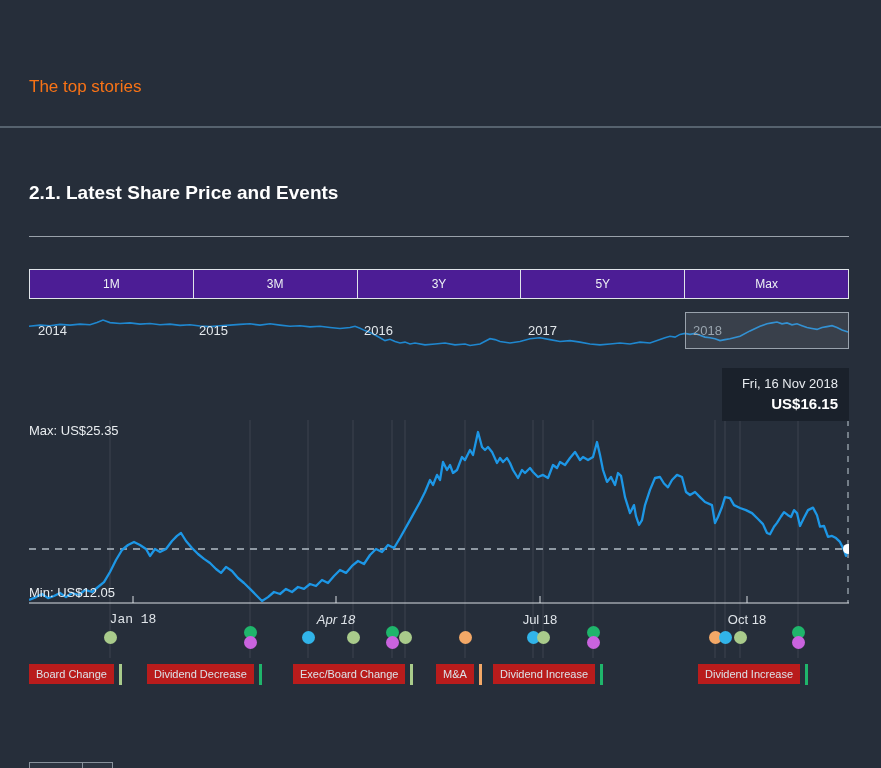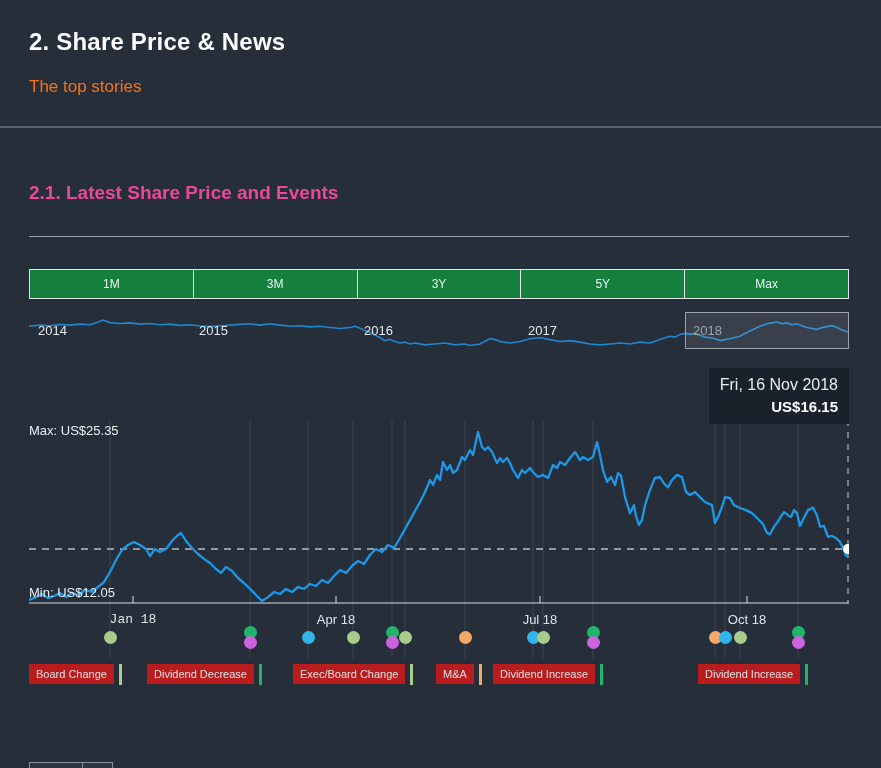--- a/index.html
+++ b/index.html
@@ -4,46 +4,46 @@
 <style>
   html,body{margin:0;padding:0;background:#262e3a;}
   .page{
     position:relative;width:881px;height:768px;overflow:hidden;
     background:#262e3a;font-family:"Liberation Sans","DejaVu Sans",sans-serif;
     color:#eef2f5;
   }
   .page-title{position:absolute;left:29px;top:28px;font-size:24px;font-weight:700;color:#fafbfc;letter-spacing:.2px;}
   .page-subtitle{position:absolute;left:29px;top:77px;font-size:17px;color:#f97316;}
   .divider-full{position:absolute;left:0;right:0;top:126px;height:2px;background:#56626e;}
-  .section-title{position:absolute;left:29px;top:182px;font-size:19px;font-weight:700;color:#ec4899;}
+  .section-title{position:absolute;left:29px;top:182px;font-size:19px;font-weight:700;color:#ffffff;}
   .divider-thin{position:absolute;left:29px;right:32px;top:236px;height:1px;background:#99a1aa;}
 
   .timeframes{position:absolute;left:29px;right:32px;top:269px;height:30px;display:flex;}
   .tf-btn{
-    flex:1;margin-left:-1px;background:#15803d;border:1px solid #dfe4e9;
+    flex:1;margin-left:-1px;background:#4c1d95;border:1px solid #dfe4e9;
     color:#eef2f5;font-size:12px;text-align:center;line-height:28px;cursor:pointer;
     box-sizing:border-box;
   }
   .tf-btn:first-child{margin-left:0;}
   .tf-btn.active{background:#3b4754;color:#98a3ae;}
 
   .nav-chart{position:absolute;left:29px;right:32px;top:312px;height:37px;}
   .nav-chart svg{position:absolute;left:0;top:0;}
   .nav-year{position:absolute;top:11px;font-size:13px;color:#e3e8ec;white-space:nowrap;}
   .nav-year.muted{color:#99a4ae;z-index:3;}
   .nav-selection{
     position:absolute;top:0;height:37px;box-sizing:border-box;
     background:rgba(255,255,255,.09);border:1px solid #99a2ac;z-index:2;cursor:grab;
   }
 
   .tooltip{
     position:absolute;right:32px;top:368px;min-width:105px;background:#1a212b;
     padding:8px 11px 9px 11px;text-align:right;z-index:4;
   }
-  .tooltip-date{font-size:16px;color:#e8ecf0;}
+  .tooltip-date{font-size:13px;color:#e8ecf0;}
   .tooltip-price{font-size:15px;font-weight:700;color:#ffffff;margin-top:4px;}
 
   .plot{position:absolute;left:29px;top:420px;width:820px;height:245px;}
   .plot svg{position:absolute;left:0;top:0;pointer-events:none;}
   .minmax-label{position:absolute;font-size:13px;color:#e9edf0;white-space:nowrap;}
   .max-label{left:0;top:3px;}
   .min-label{left:0;top:165px;}
 
   .xtick-label{position:absolute;top:612px;width:80px;text-align:center;font-size:13px;color:#dfe4e9;}
 
@@ -64,21 +64,20 @@
   .zoom-btns{position:absolute;left:29px;top:762px;display:flex;}
   .zbtn{box-sizing:border-box;height:24px;border:1px solid #88919b;background:rgba(255,255,255,.03);cursor:pointer;}
   .zbtn-1{width:54px;}
   .zbtn-2{width:31px;margin-left:-1px;}
 </style>
 </head>
 <body>
 
 <div class="page">
 
-  <div class="page-title">2. Share Price &amp; News</div>
   <div class="page-subtitle">The top stories</div>
   <div class="divider-full"></div>
 
   <div class="section-title">2.1. Latest Share Price and Events</div>
   <div class="divider-thin"></div>
 
   <div class="timeframes" id="timeframes">
       <div class="tf-btn">1M</div>
       <div class="tf-btn">3M</div>
       <div class="tf-btn">3Y</div>
@@ -130,21 +129,21 @@
         <line x1="718" y1="176" x2="718" y2="183" stroke="#d8dde2" stroke-width="1"></line>
         <polyline points="0,180.0 7,177.1 13,174.0 19,178.1 25,176.0 31,173.0 37,177.1 43,173.0 50,175.0 56,169.9 63,172.0 69,167.0 75,162.1 81,152.0 87,140.0 93,130.0 99,125.0 105,122.0 111,125.0 117,129.0 121,136.0 126,129.0 131,132.0 137,129.0 143,121.0 148,115.9 152,113.0 157,121.0 163,128.0 169,134.0 175,138.9 181,143.0 187,149.0 192,152.9 197,146.9 203,151.0 209,158.0 215,163.0 221,168.9 227,175.0 233,181.0 239,177.1 245,172.0 251,174.0 257,168.9 263,172.0 269,167.0 275,168.9 281,164.0 287,166.0 293,160.0 299,163.0 305,156.0 311,150.0 317,152.9 323,145.9 329,141.0 335,144.0 341,135.0 347,129.0 353,132.0 359,125.0 365,128.0 371,118.0 381,100.1 391,82.0 396,72.0 401,60.0 404,65.0 408,54.9 411,60.0 414,42.0 418,50.0 421,45.0 424,53.0 428,50.0 433,37.0 436,40.1 441,30.0 444,35.0 449,12.0 453,27.0 456,30.0 459,27.0 463,31.9 468,43.0 471,38.0 474,42.0 478,38.0 481,43.0 484,50.0 489,58.0 493,50.0 496,53.0 501,48.0 504,52.0 509,57.0 514,54.9 519,58.0 524,45.0 528,48.0 531,42.0 536,45.0 541,38.0 546,31.9 551,40.1 554,37.0 559,40.1 564,37.0 568,22.0 571,35.0 574,50.0 578,61.9 582,57.0 586,65.0 589,53.0 592,55.8 596,77.1 601,93.1 605,85.1 607,96.1 610,105.0 613,100.1 616,85.1 621,69.9 626,58.0 631,57.0 635,63.5 639,67.3 643,60.0 648,54.9 653,57.0 657,72.0 661,75.0 666,72.0 671,77.1 676,82.0 683,85.1 686,103.0 689,97.0 693,87.0 696,77.1 701,78.1 705,85.1 711,88.0 717,90.1 723,93.1 729,99.0 734,104.1 738,113.0 741,114.3 745,106.7 748,102.9 752,96.5 755,92.1 759,95.2 762,97.0 765,90.1 768,93.1 771,106.0 775,97.8 779,90.1 784,87.6 788,95.2 791,106.7 795,106.0 799,116.8 803,115.9 807,118.1 811,121.9 815,130.0 817,135.9 819,128.9" fill="none" stroke="#1d97e6" stroke-width="2.3" stroke-linejoin="round"></polyline>
         <circle cx="819" cy="128.9" r="5" fill="#ffffff"></circle>
       </svg>
     <div class="minmax-label max-label">Max: US$25.35</div>
     <div class="minmax-label min-label">Min: US$12.05</div>
   </div>
 
   <div id="xticks">
       <div class="xtick-label" style="left: 93px; font-family: Liberation Mono, monospace;">Jan 18</div>
-      <div class="xtick-label" style="left: 296px;">Apr 18</div>
+      <div class="xtick-label" style="left: 296px; font-style: italic;">Apr 18</div>
       <div class="xtick-label" style="left: 500px;">Jul 18</div>
       <div class="xtick-label" style="left: 707px;">Oct 18</div>
     </div>
   <div id="markers">
       <div class="evt-dot" style="left: 103.5px; top: 631px; background: rgb(169, 203, 139);"></div>
       <div class="evt-dot" style="left: 243.5px; top: 626px; background: rgb(31, 181, 107);"></div>
       <div class="evt-dot" style="left: 243.5px; top: 636px; background: rgb(201, 99, 222);"></div>
       <div class="evt-dot" style="left: 301.5px; top: 631px; background: rgb(49, 180, 233);"></div>
       <div class="evt-dot" style="left: 346.5px; top: 631px; background: rgb(169, 203, 139);"></div>
       <div class="evt-dot" style="left: 385.5px; top: 626px; background: rgb(31, 181, 107);"></div>

